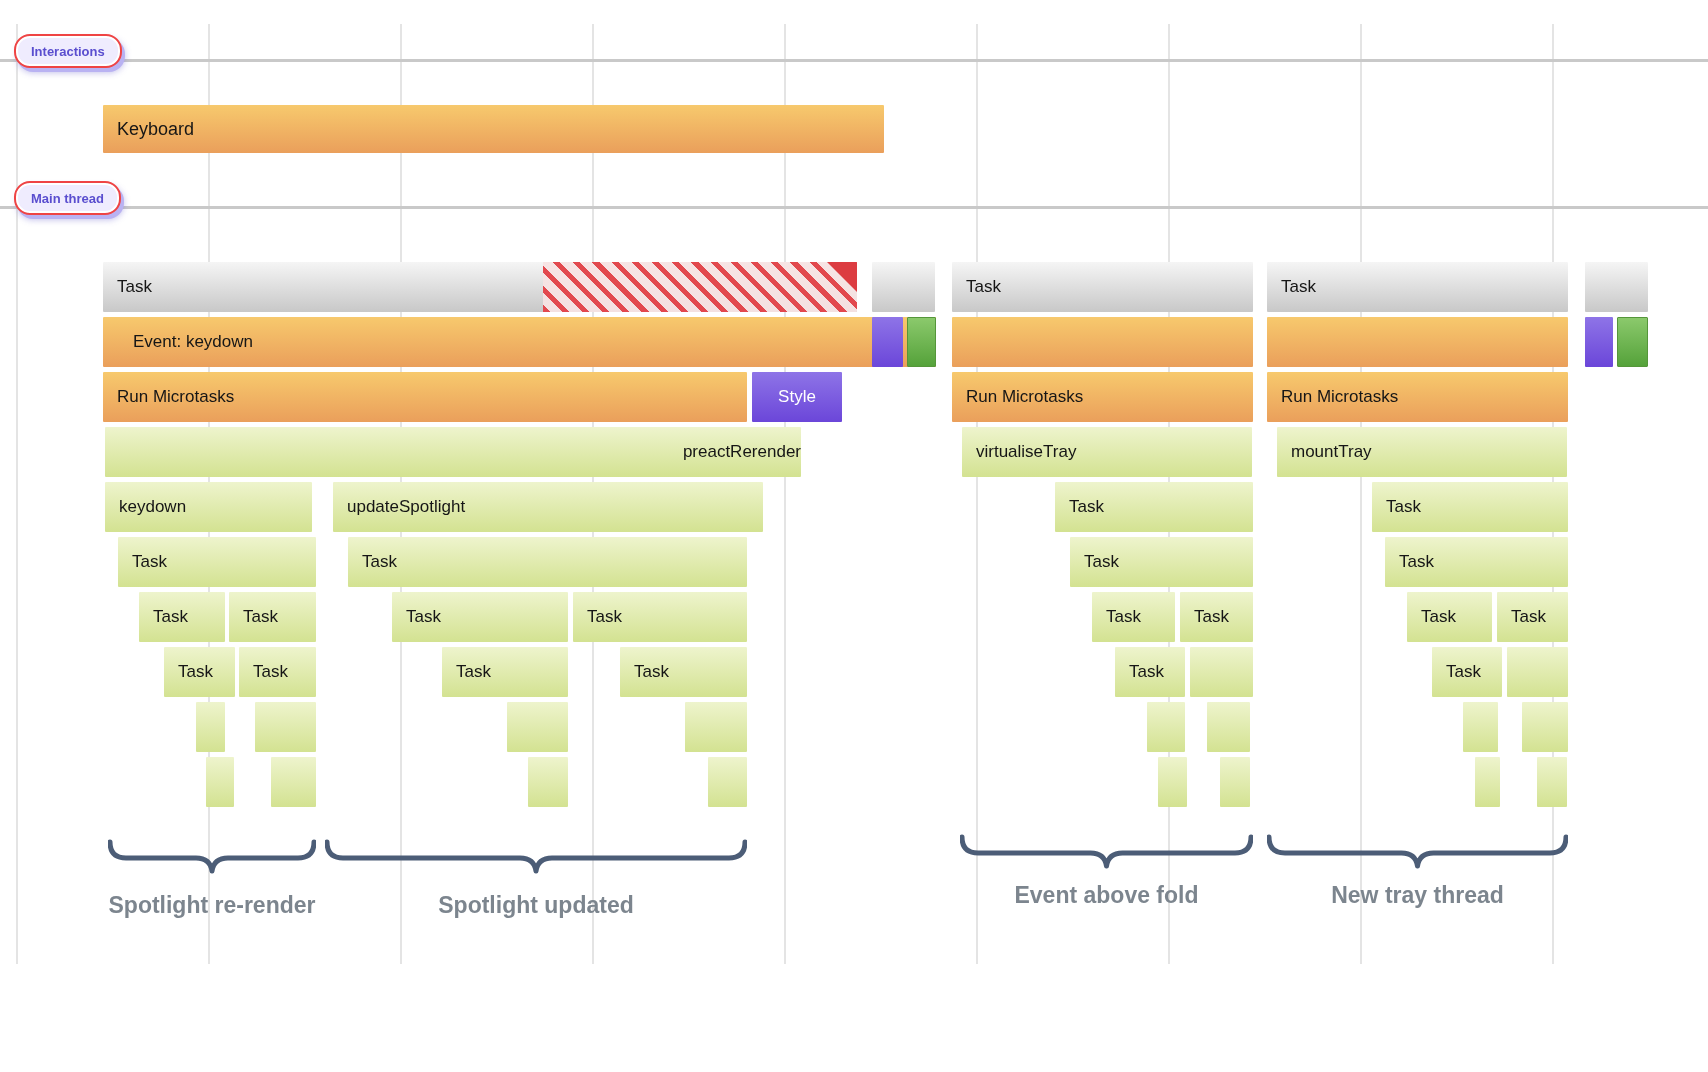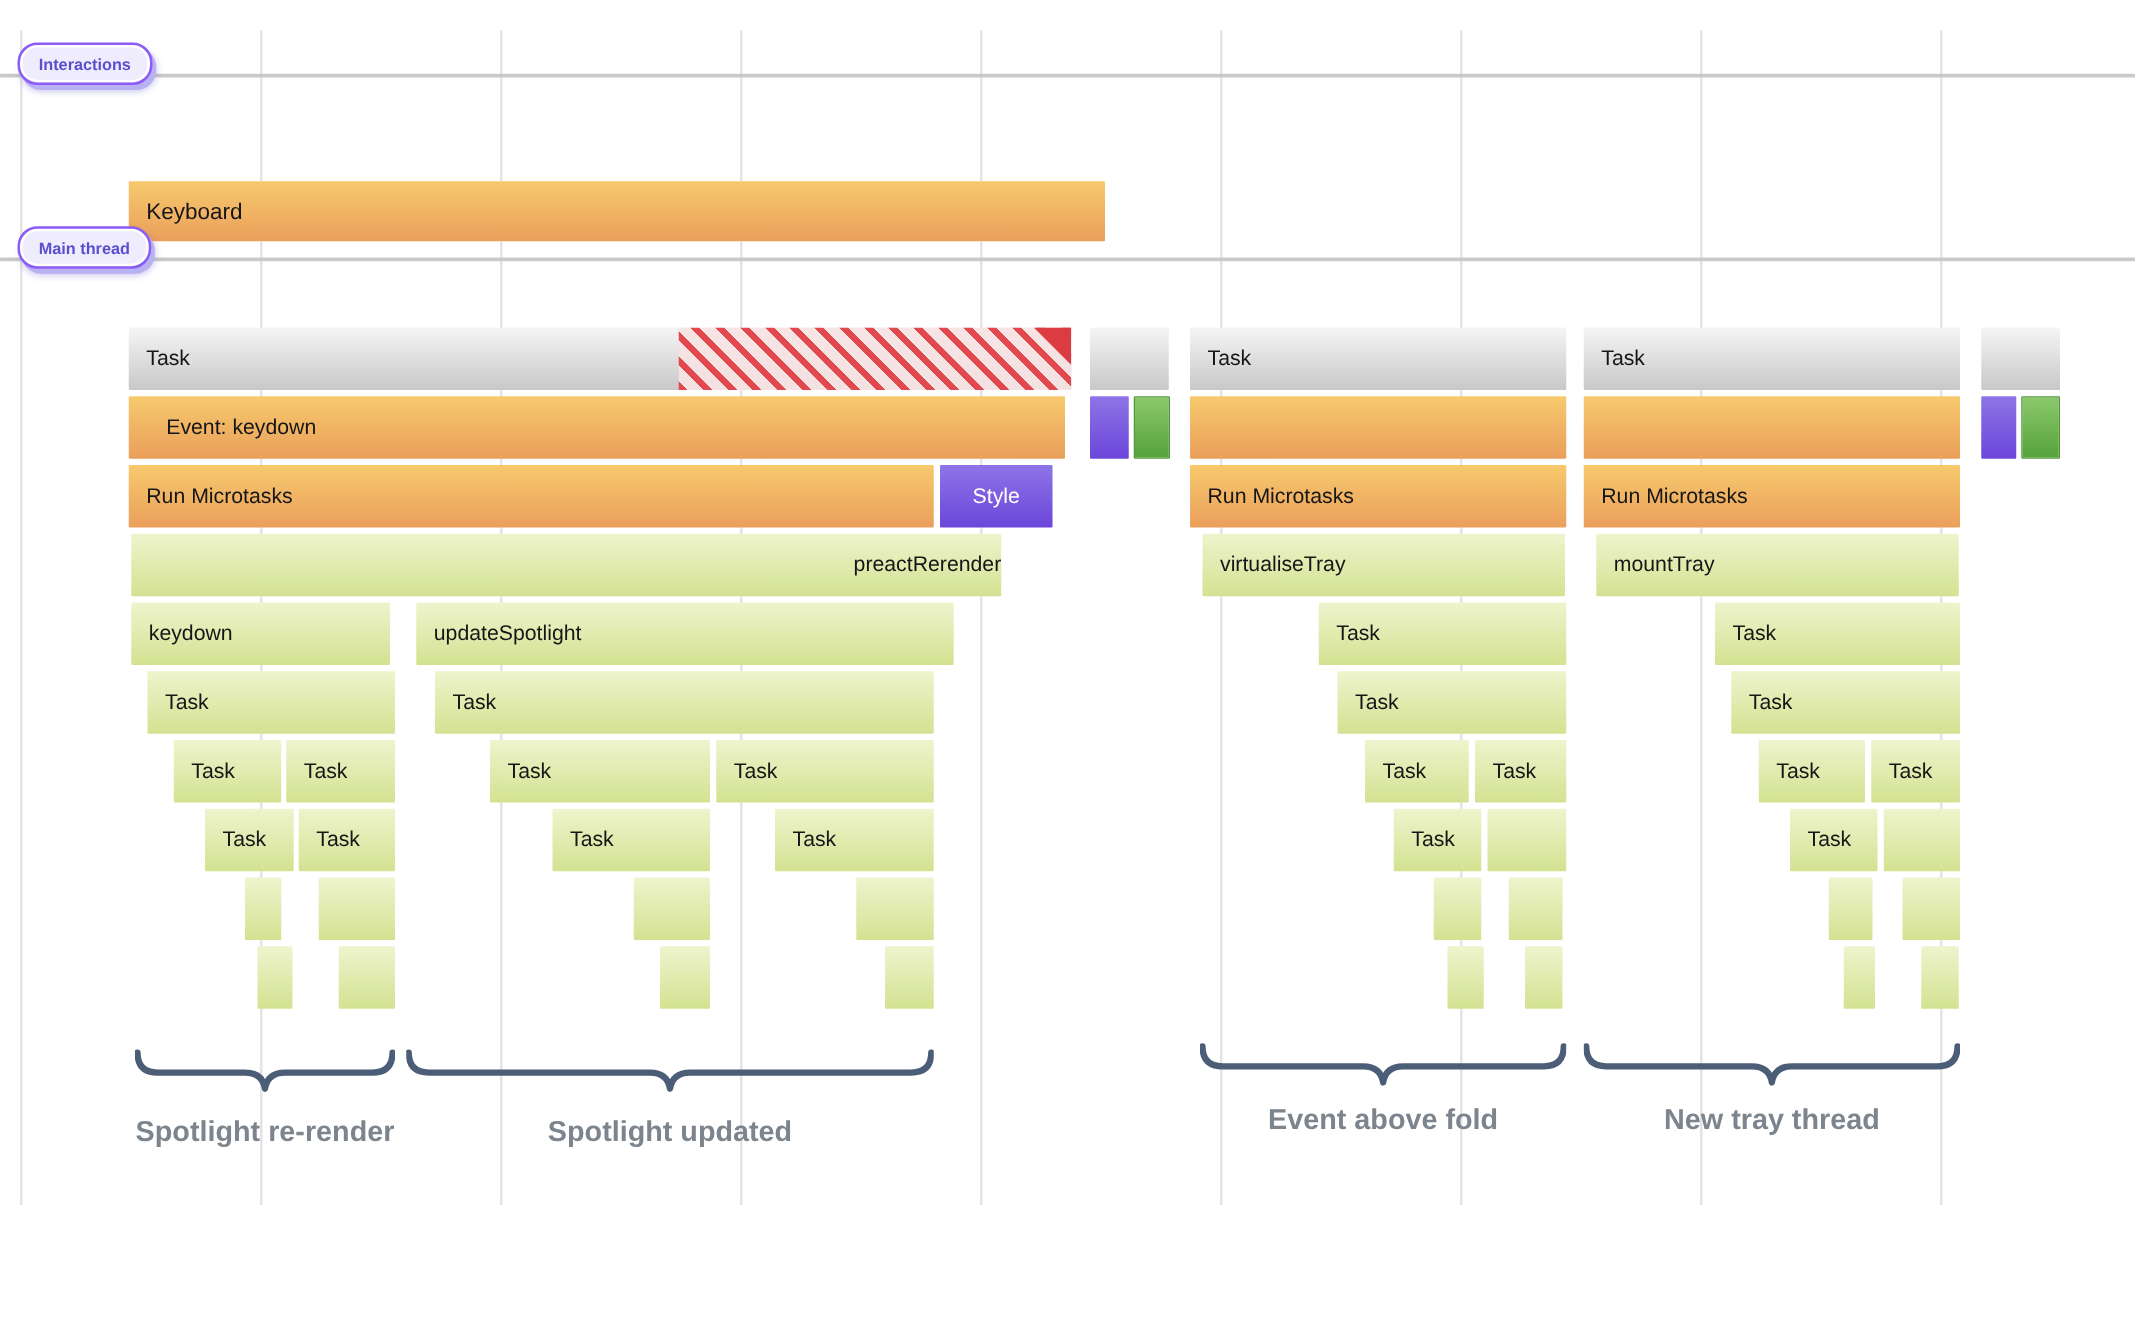--- a/index.html
+++ b/index.html
@@ -6,21 +6,21 @@
   html,body{margin:0;padding:0;background:#fff;}
   #canvas{
     position:relative;width:1708px;height:1072px;background:#ffffff;overflow:hidden;
     font-family:"Liberation Sans","DejaVu Sans",sans-serif;
   }
   .gridline{position:absolute;top:24px;bottom:108px;width:2px;background:#e4e4e4;}
   .hline{position:absolute;left:0;right:0;height:3px;background:#c9c9c9;}
   .track-pill{
     position:absolute;display:inline-flex;align-items:center;justify-content:center;
     height:30px;padding:0 15px;border-radius:16px;
-    background:#efecfe;border:2px solid #8b5cf6;
+    background:#efecfe;border:2px solid #ef4444;
     color:#5a4ecf;font-size:13px;font-weight:bold;z-index:5;
     box-shadow:inset 0 0 0 2px #ffffff,3px 4px 0 #b9b2f2,3px 5px 6px rgba(90,80,200,.35);
   }
   .bar{
     position:absolute;height:50px;box-sizing:border-box;border-radius:1px;
     display:flex;align-items:center;padding-left:14px;
     font-size:17px;color:#161616;white-space:nowrap;overflow:hidden;z-index:2;
   }
   .k-task{background:linear-gradient(#f5f5f5,#c8c8c8);}
   .k-event,.k-micro{background:linear-gradient(#f7c96d,#ea9f5b);}
@@ -54,31 +54,31 @@
       <div class="gridline" style="left: 1168px;"></div>
       <div class="gridline" style="left: 1360px;"></div>
       <div class="gridline" style="left: 1552px;"></div>
     </div>
 
   <div class="hline" style="top:59px;"></div>
   <div class="hline" style="top:206px;"></div>
 
   <div class="track-pill" style="left:14px;top:34px;">Interactions</div>
 
-  <div class="kb-bar" id="keyboard-bar" style="left: 103px; top: 105px; width: 767px; height: 48px; margin-top: 40px;">Keyboard</div>
+  <div class="kb-bar" id="keyboard-bar" style="left: 103px; top: 105px; width: 767px; height: 48px;">Keyboard</div>
 
   <div class="track-pill" style="left:14px;top:181px;">Main thread</div>
 
   <div id="flame">
       <div class="bar k-task" style="left: 103px; top: 262px; width: 754px; height: 50px;">
         <span>Task</span>
         <div class="hatch" style="left: 440px;"></div>
         <div class="alert-tri"></div>
       </div>
-      <div class="bar k-event" style="left: 103px; top: 317px; width: 749px; height: 50px; padding-left: 30px;">
+      <div class="bar k-event" style="left: 103px; top: 317px; width: 833px; height: 50px; padding-left: 30px;">
         <span>Event: keydown</span>
       </div>
       <div class="bar k-micro" style="left: 103px; top: 372px; width: 644px; height: 50px;">
         <span>Run Microtasks</span>
       </div>
       <div class="bar k-style" style="left: 752px; top: 372px; width: 90px; height: 50px;">
         <span>Style</span>
       </div>
       <div class="bar k-func" style="left: 105px; top: 427px; width: 696px; height: 50px; justify-content: flex-end;">
         <span>preactRerender</span>

